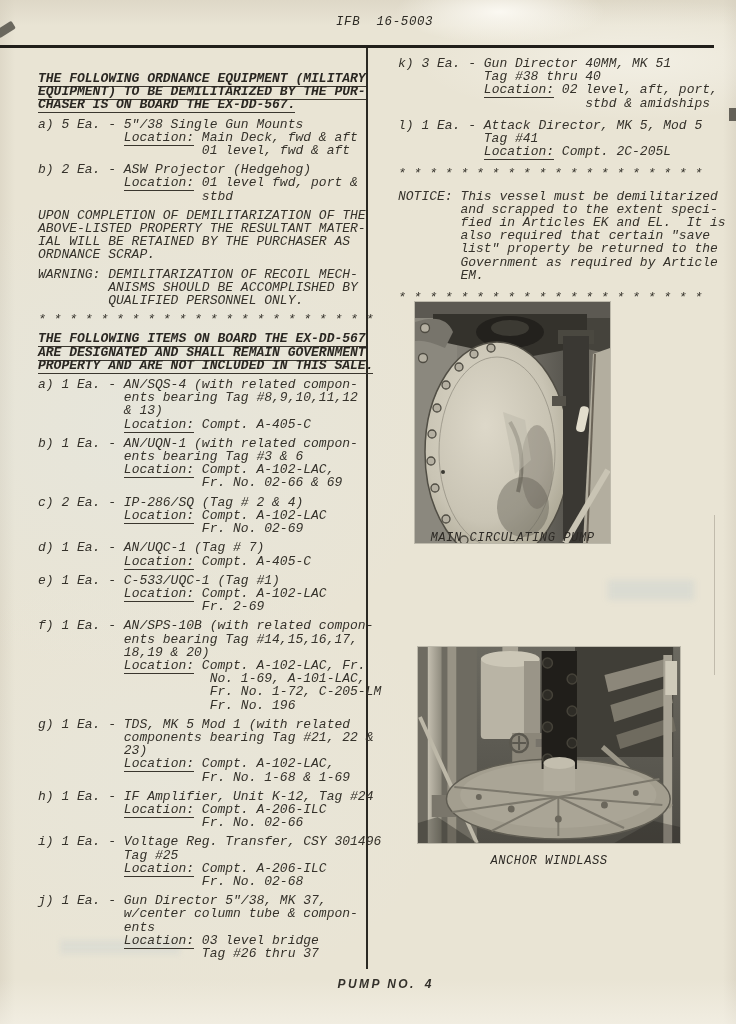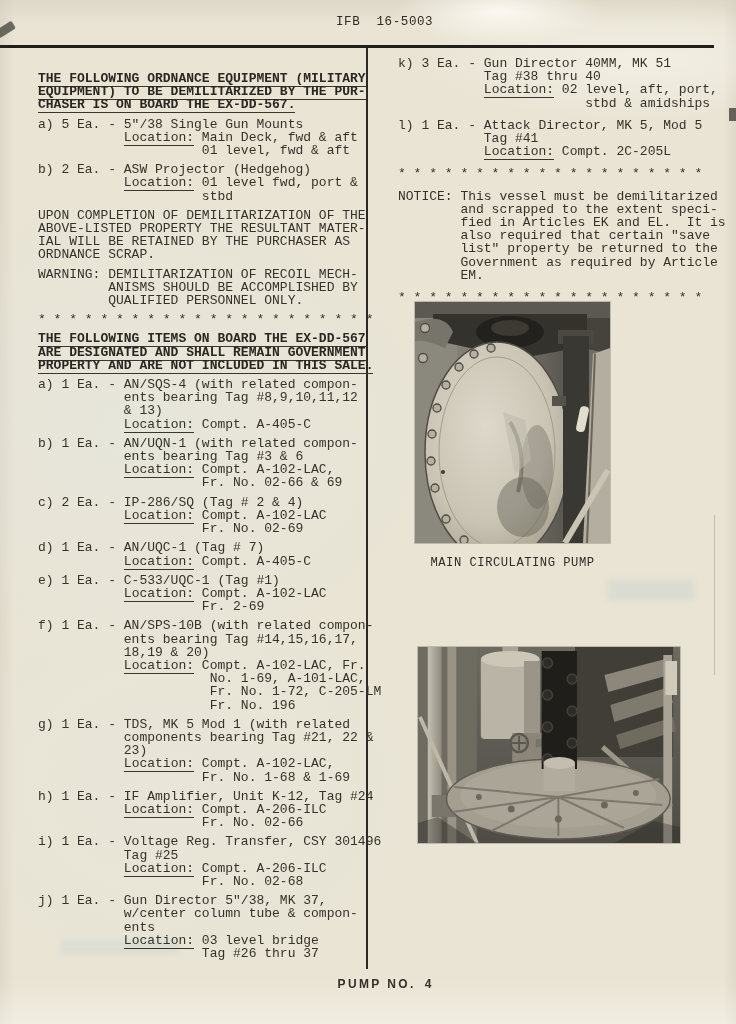--- a/index.html
+++ b/index.html
@@ -1,17 +1,17 @@
 <!DOCTYPE html>
 <html><head>
 <meta charset="utf-8">
 <style>
   html,body{margin:0;padding:0;background:#8a8578;}
   .page{position:relative;width:736px;height:1024px;background:#e9e4d4;overflow:hidden;
-        font-family:"Liberation Mono","DejaVu Sans Mono",monospace;}
+        font-family:"Liberation Mono","DejaVu Sans Mono",monospace;font-style:italic;}
   .page::before{content:"";position:absolute;inset:0;pointer-events:none;background:
     radial-gradient(ellipse 150px 45px at 500px 12px, rgba(252,250,244,.95), rgba(252,250,244,0) 70%),
     radial-gradient(ellipse 300px 80px at 640px 60px, rgba(248,246,238,.6), rgba(248,246,238,0) 75%),
     radial-gradient(ellipse 420px 330px at 140px 430px, rgba(226,232,230,.38), rgba(226,232,230,0) 75%),
     radial-gradient(ellipse 380px 300px at 170px 780px, rgba(229,233,228,.3), rgba(229,233,228,0) 75%),
     linear-gradient(180deg, rgba(213,206,189,.55) 0, rgba(213,206,189,0) 26px),
     linear-gradient(0deg, rgba(246,243,234,.6) 0, rgba(246,243,234,0) 45px),
     linear-gradient(90deg, rgba(209,202,185,.45) 0, rgba(209,202,185,0) 15px),
     linear-gradient(270deg, rgba(212,205,189,.5) 0, rgba(212,205,189,0) 13px);}
   .header-ifb{position:absolute;left:336px;top:15px;font-size:12.5px;letter-spacing:.6px;
@@ -25,21 +25,21 @@
   #right-col .block{margin-bottom:9px;}
   .heading{font-weight:bold;color:#2a2722;}
   .u{border-bottom:1.2px solid #3a362e;}
   .heading .u{border-bottom-width:1.4px;}
   .photo{position:absolute;box-shadow:0 0 0 1px rgba(60,56,48,.25);}
   #photo1{left:415px;top:302px;width:195px;height:241px;}
   #photo2{left:418px;top:647px;width:262px;height:196px;}
   .photo svg{display:block;width:100%;height:100%;}
   .photo-caption{position:absolute;font-size:12.2px;color:#2e2b26;letter-spacing:.5px;
                  white-space:pre;text-align:center;}
-  #caption1{left:415px;top:556px;width:195px;}
+  #caption1{left:415px;top:531px;width:195px;}
   #caption2{left:418px;top:854px;width:262px;}
   .footer{position:absolute;left:0;top:977px;width:736px;text-align:center;
           font-family:"Liberation Sans",sans-serif;font-size:12px;font-weight:600;
           letter-spacing:2.4px;color:#33302a;transform:translateX(17px);}
   .footer .pg{margin-left:9px;letter-spacing:1px;}
   .mark-topleft{position:absolute;left:-4px;top:25px;width:19px;height:9px;background:#55524a;
                 transform:rotate(-32deg);border-radius:2px;opacity:.85;}
   .mark-right1{position:absolute;left:729px;top:108px;width:7px;height:13px;background:#45423b;opacity:.8;}
   .crease-right{position:absolute;left:714px;top:515px;width:1px;height:160px;background:rgba(120,113,98,.35);}
   .bleed1{position:absolute;left:608px;top:580px;width:86px;height:20px;background:rgba(140,175,200,.16);filter:blur(3px);}
@@ -179,18 +179,19 @@
           <circle cx="157" cy="32" r="5"></circle>
           <circle cx="157" cy="64" r="5"></circle>
         <circle cx="157" cy="96" r="5"></circle>
       </g>
       <rect x="128" y="116" width="32" height="28" fill="#b1ac9d"></rect>
       <ellipse cx="144" cy="116" rx="16" ry="6" fill="#c3beae"></ellipse>
       <path d="M0,196 L60,196 L20,170 L0,176 Z" fill="rgba(30,28,24,.35)"></path>
       <path d="M267,196 L200,196 L240,174 L267,180 Z" fill="rgba(30,28,24,.3)"></path>
     </svg>
   </div>
+  <div class="photo-caption" id="caption2">ANCHOR WINDLASS</div>
 
   <div class="footer">
     <span>PUMP NO.</span><span class="pg">4</span>
   </div>
 
 </div>
 
 </body></html>

